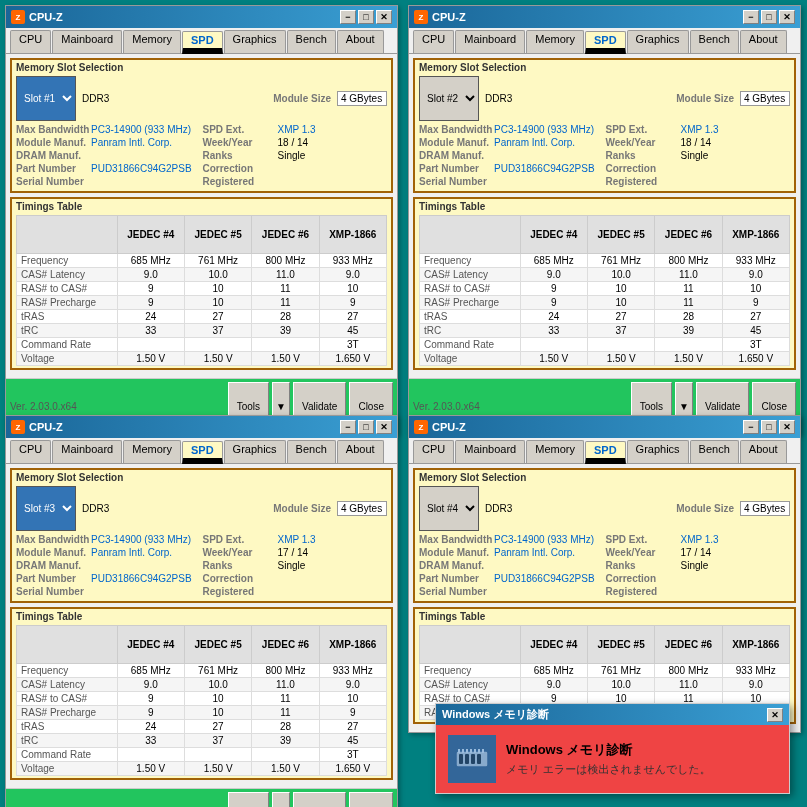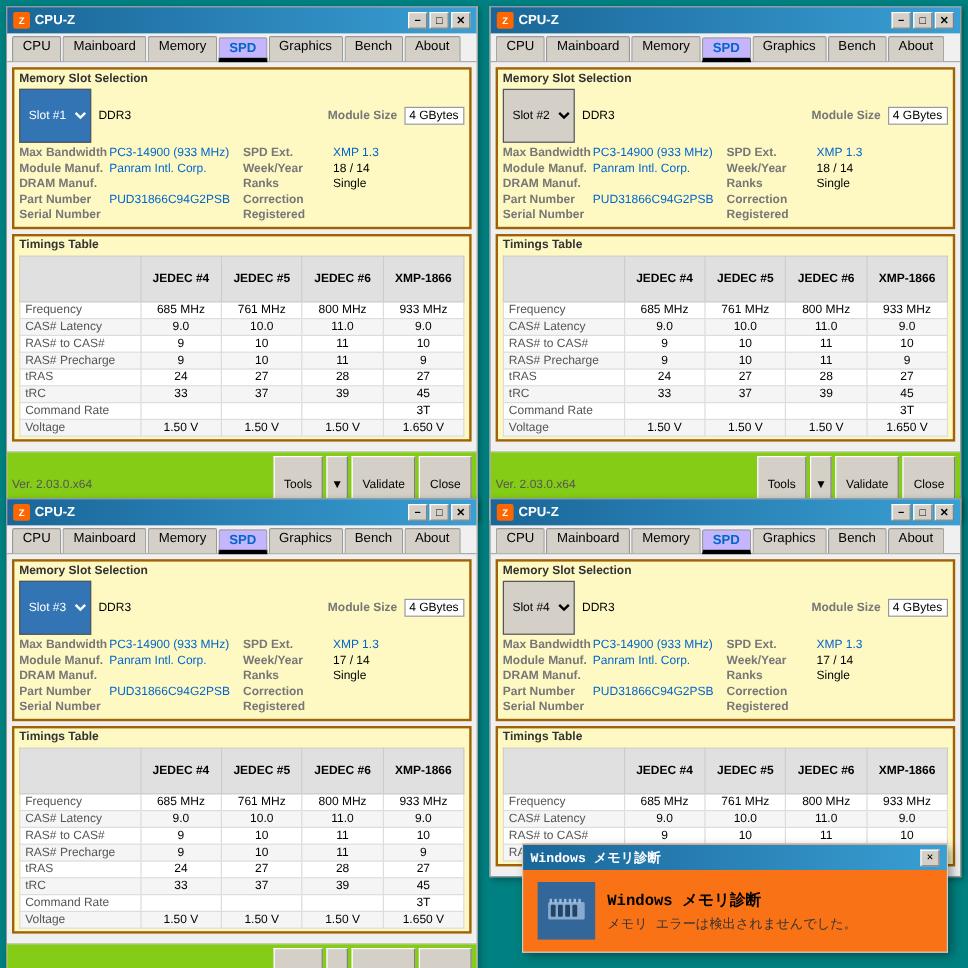--- a/index.html
+++ b/index.html
@@ -93,22 +93,22 @@
       background: #d4d0c8;
       border: 1px solid #999;
       border-bottom: none;
       font-size: 11px;
       cursor: pointer;
       border-top-left-radius: 2px;
       border-top-right-radius: 2px;
     }
 
     .tab.active {
-      background: #c4b5fd;
-      border-bottom: 4px solid #000000;
+      background: #fef9c3;
+      border-bottom: 6px solid #000000;
       position: relative;
       top: 1px;
       font-weight: bold;
       color: #0066cc;
     }
 
     
     .content {
       padding: 4px;
       background: #f0f0f0;
@@ -176,21 +176,21 @@
 
     .timings-table tr:nth-child(even) td { background: #f5f5f5; }
     .timings-table tr:nth-child(odd) td { background: #fff; }
 
     
     .bottom-bar {
       display: flex;
       align-items: center;
       justify-content: space-between;
       padding: 3px 4px;
-      background: #84cc16;
+      background: #22c55e;
       border-top: 1px solid #ccc;
     }
 
     .version-text {
       font-size: 10px;
       color: #555;
     }
 
     .tools-group {
       display: flex;
@@ -236,26 +236,25 @@
     }
 
     .info-value-blue {
       font-size: 10px;
       color: #0066cc;
     }
 
     
     .notification {
       position: absolute;
-      background: #f97316;
+      background: #ef4444;
       border: 1px solid #ccc;
       box-shadow: 3px 3px 8px rgba(0,0,0,0.4);
       z-index: 100;
       padding: 0;
-      font-family: Liberation Mono, monospace;
     }
 
     .notif-title-bar {
       background: linear-gradient(to right, #1a6698, #3a9fd4);
       color: white;
       padding: 3px 6px;
       display: flex;
       align-items: center;
       justify-content: space-between;
       font-size: 11px;

